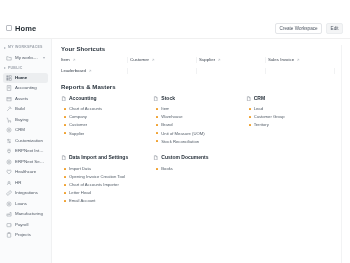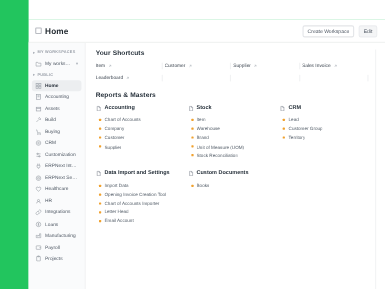--- a/index.html
+++ b/index.html
@@ -10,24 +10,23 @@
     overflow: hidden;
     background: #ffffff;
     font-family: "Liberation Sans", sans-serif;
     -webkit-font-smoothing: antialiased;
   }
 
   #app {
     position: relative;
     width: 350px;
     height: 263px;
-    background: #22c55e;
+    background: #bef264;
     display: flex;
     flex-direction: column;
-    padding-left: 26px;
   }
 
   
   .top-strip {
     height: 18px;
     flex: 0 0 18px;
     background: #ffffff;
   }
 
   

